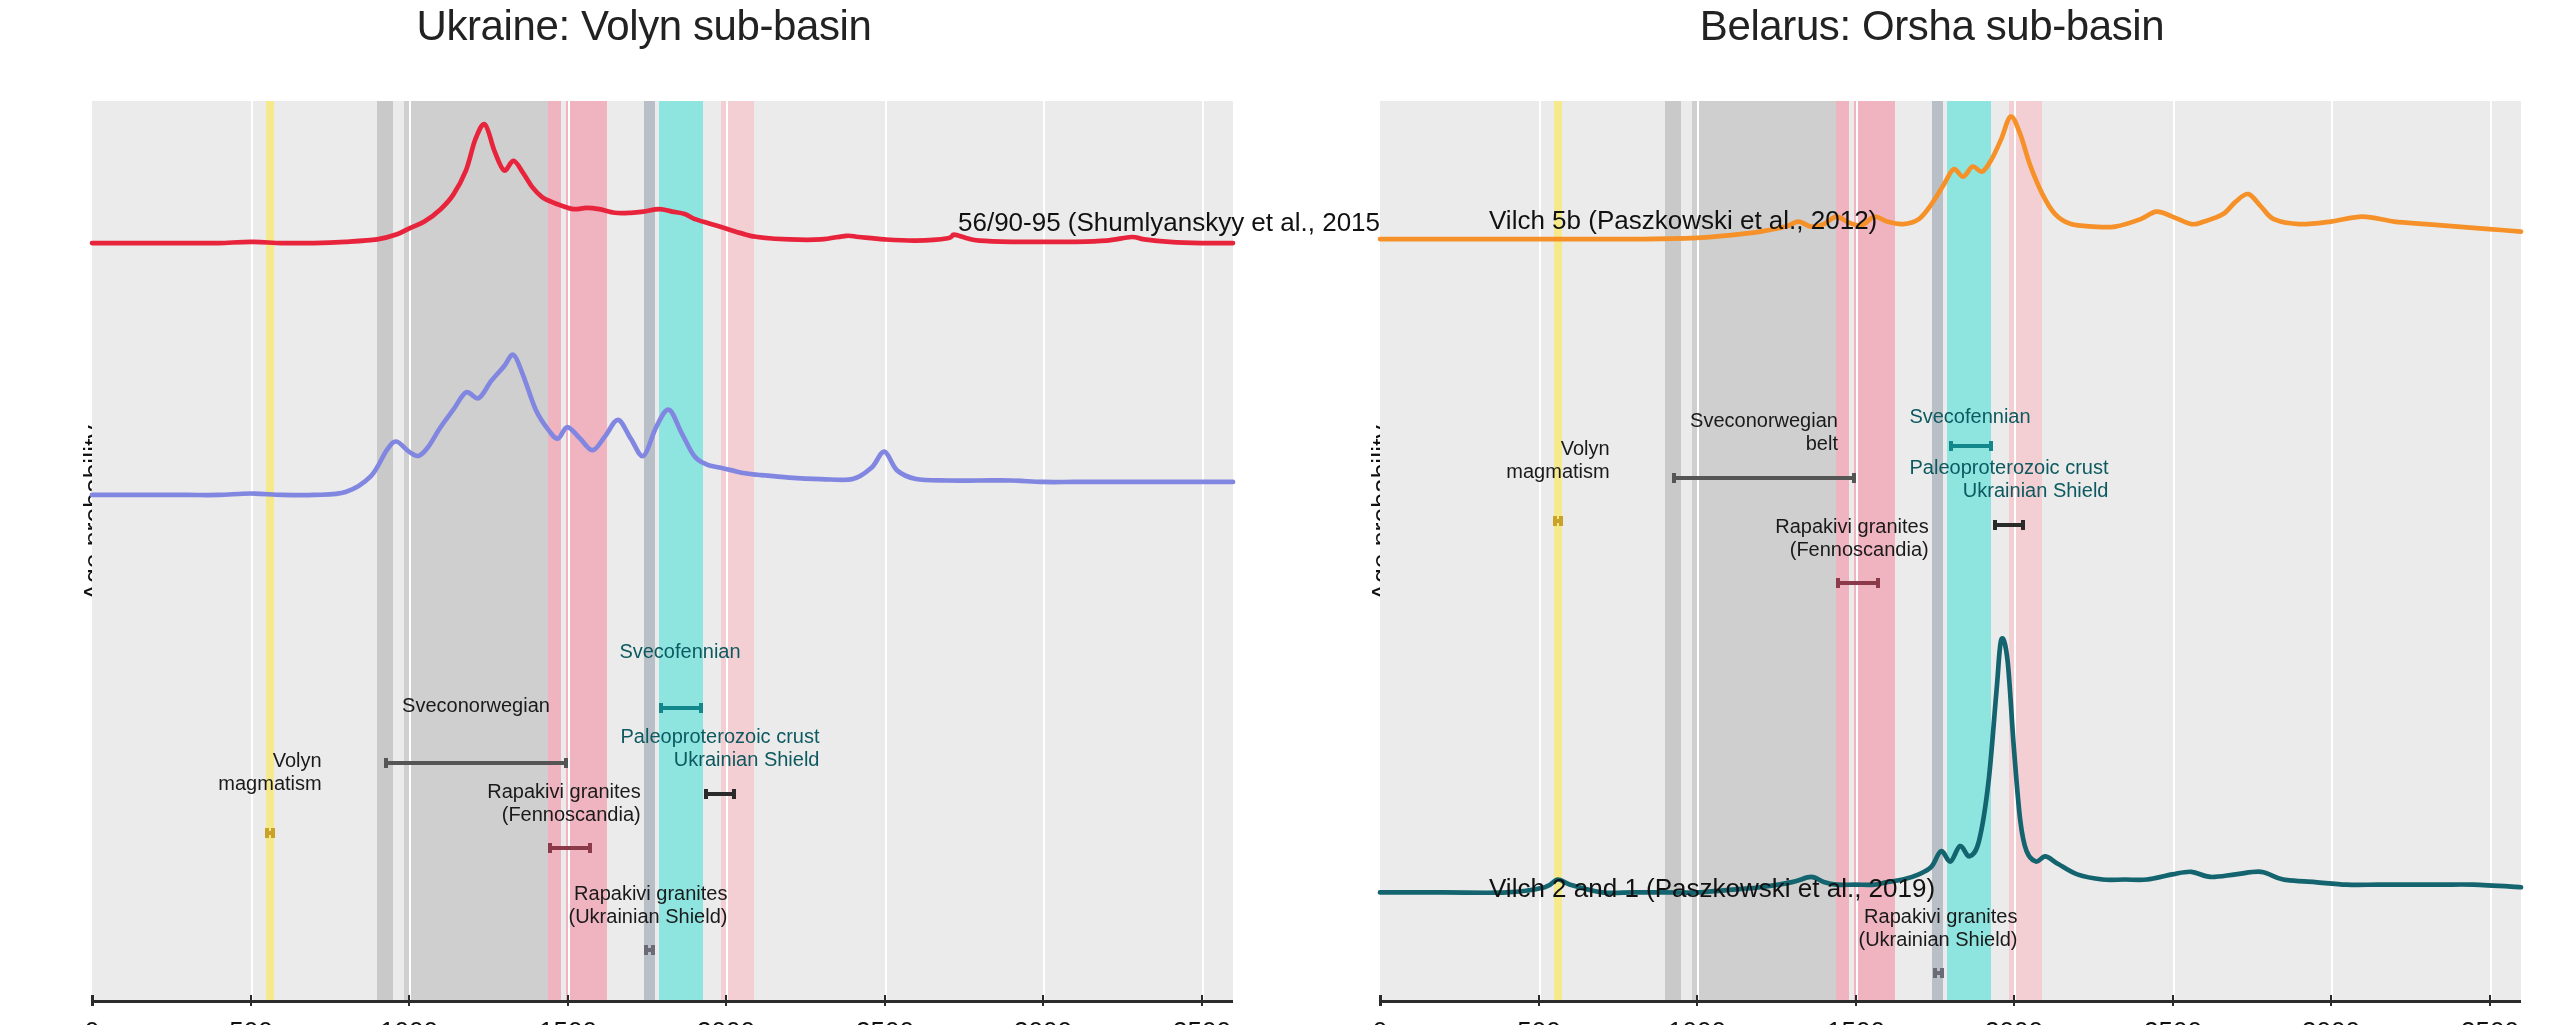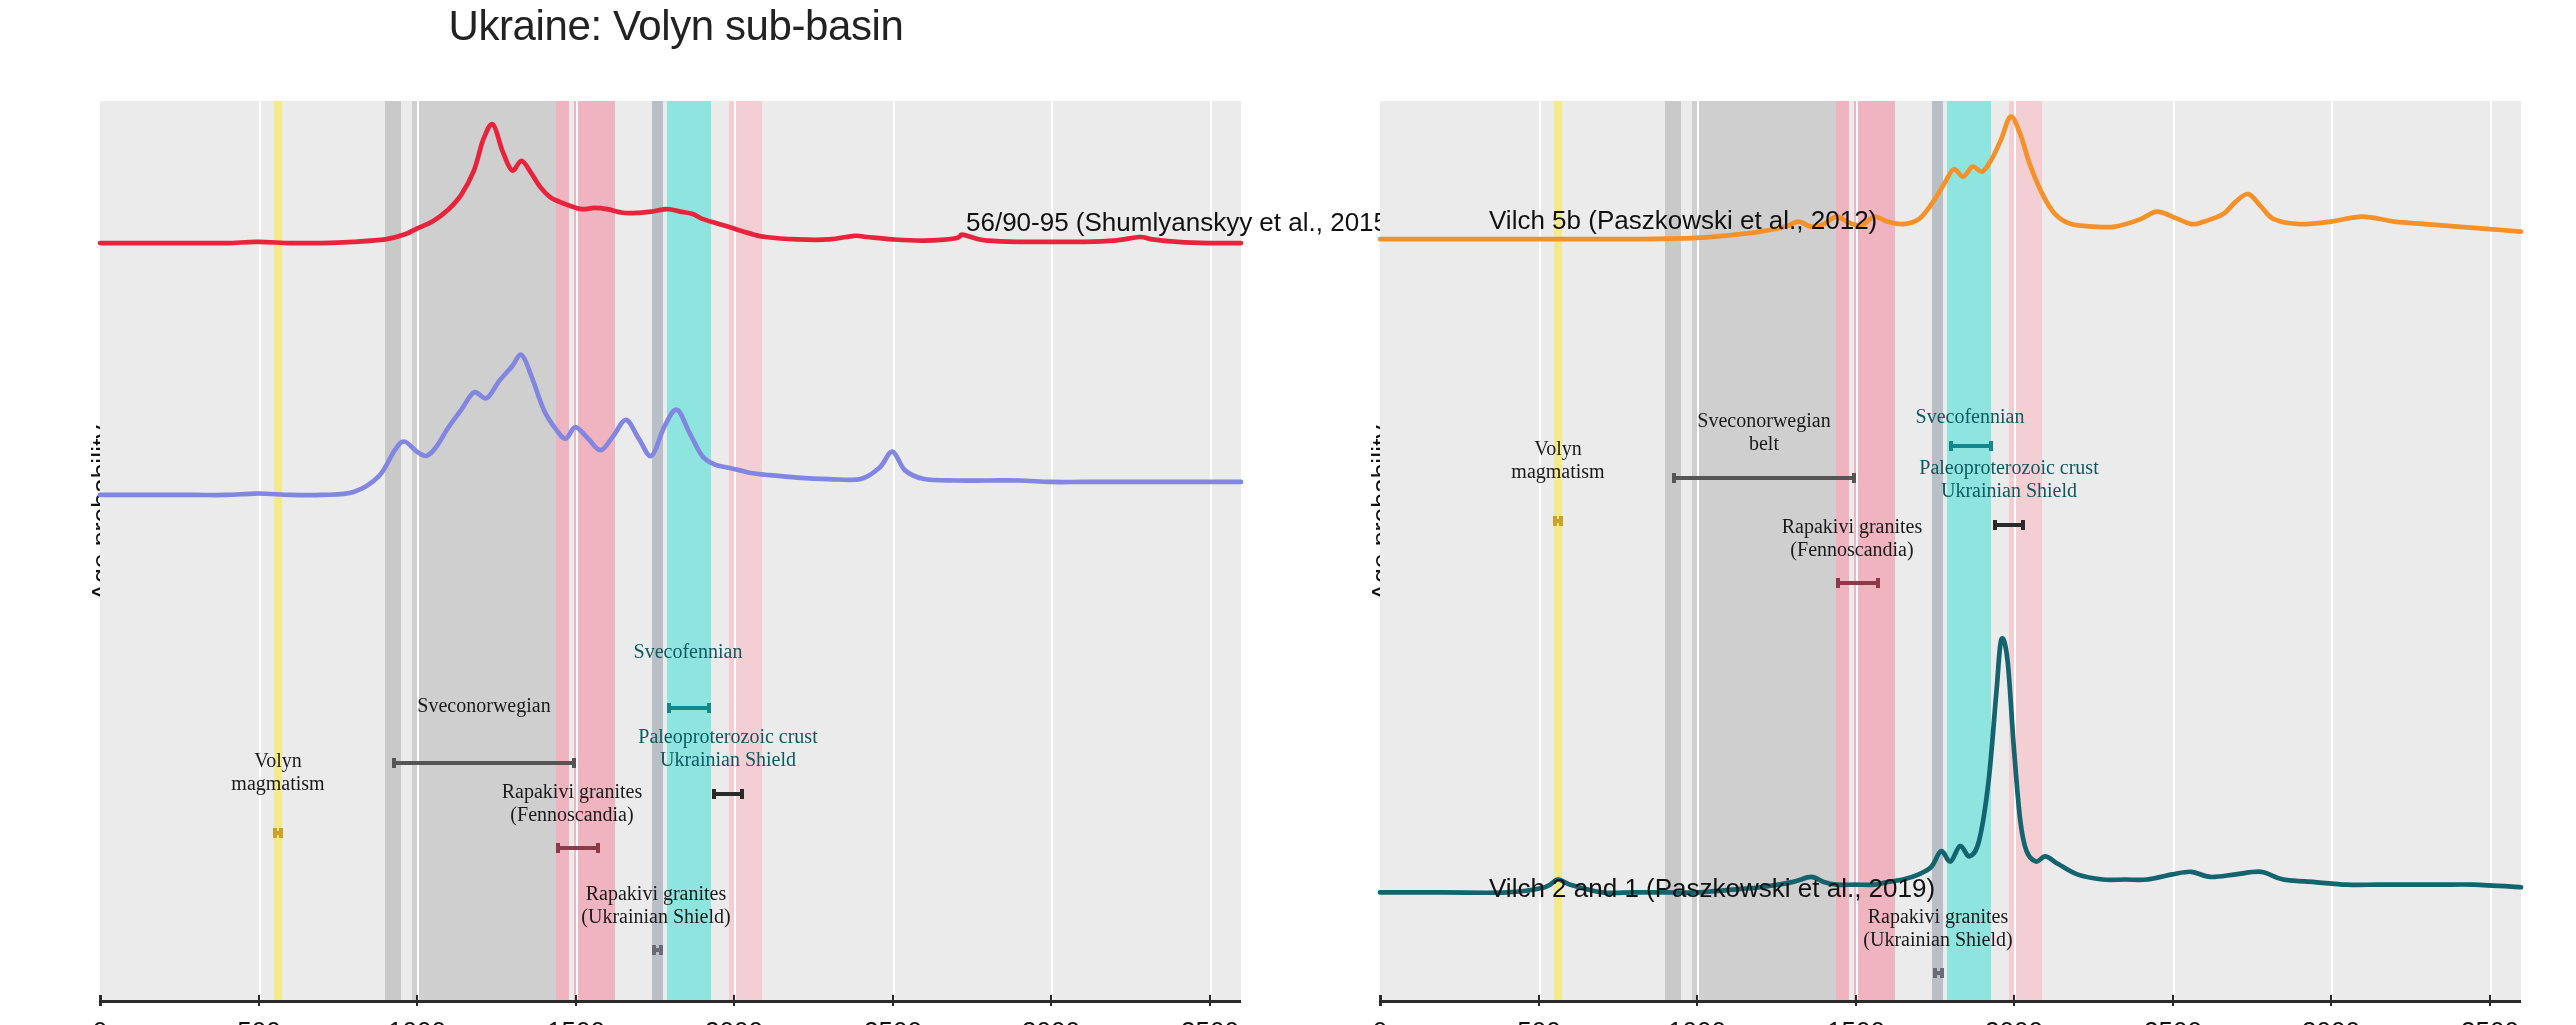--- a/index.html
+++ b/index.html
@@ -1,34 +1,34 @@
 <!DOCTYPE html>
 <html style="font-size:12.5px"><head>
 <meta charset="utf-8">
 <style>
   html,body{margin:0;padding:0;background:#ffffff;}
   body{width:2576px;height:1026px;font-family:"Liberation Sans",sans-serif;color:#1a1a1a;overflow:hidden;}
   .figure{position:relative;width:2576px;height:1026px;}
   .panel{position:absolute;top:0;height:1026px;width:1288px;}
-  .panel-left{left:8px;padding-left:48px;}
+  .panel-left{left:0;}
   .panel-right{left:1288px;}
   .panel-title{position:absolute;top:1.6px;left:0;width:100%;text-align:center;font-size:42px;font-weight:400;letter-spacing:-0.4px;color:#222;white-space:nowrap;}
   .ylabel{position:absolute;left:6.2px;top:50%;transform:translateY(-50%) rotate(-90deg);transform-origin:center center;font-size:26.5px;color:#111;white-space:nowrap;}
   .plotwrap{position:absolute;left:92px;top:101px;width:1141px;height:902px;}
   .plot{position:absolute;left:0;top:0;width:1141px;height:902px;}
   .plotbg{position:absolute;left:0;top:0;width:100%;height:902px;background:#ebebeb;}
   .band{position:absolute;top:0;height:902px;}
   .gridline{position:absolute;top:0;height:902px;width:2.3px;background:#ffffff;}
   .axisline{position:absolute;left:0;right:0;bottom:0;height:3.1px;background:#2b2b2b;}
   .tick{position:absolute;bottom:-3.1px;width:2.3px;height:11px;background:#2b2b2b;}
   .ticklabel{position:absolute;bottom:-44px;transform:translateX(-50%);font-size:26px;color:#111;}
   svg.curves{position:absolute;left:0;top:0;width:1141px;height:902px;overflow:visible;}
   .curvelabel{position:absolute;font-size:26px;color:#111;white-space:nowrap;}
   .annlabel{position:absolute;font-size:20px;line-height:1.14;white-space:nowrap;}
-  .annlabel.center{transform:translateX(-50%);text-align:center;font-family:Liberation Serif, serif;}
+  .annlabel.center{transform:translateX(-50%);text-align:right;}
   .annbar{position:absolute;height:3.9px;}
   .anncap{position:absolute;width:3.9px;height:10px;top:-3.1px;}
 </style>
 </head>
 <body>
 
 <div class="figure">
 
   <div class="panel panel-left">
     <div class="panel-title">Ukraine: Volyn sub-basin</div>
@@ -128,20 +128,21 @@
           </div>
         <div class="clabels" id="clabels-left">
             <div class="curvelabel" style="left: 866px; top: 106px;">56/90-95 (Shumlyanskyy et al., 2015)</div>
             <div class="curvelabel" style="left: 2170px; top: 232px;">70/106.5</div>
           </div>
       </div>
     </div>
   </div>
 
   <div class="panel panel-right">
+    <div class="panel-title">Belarus: Orsha sub-basin</div>
     <div class="ylabel">Age probability</div>
     <div class="plotwrap">
       <div class="plot" id="plot-right">
         <div class="plotbg"></div>
         <div class="bands" id="bands-right">
             <div class="band" style="left: 174px; width: 7.6px; background: rgb(245, 233, 140);"></div>
             <div class="band" style="left: 285px; width: 16px; background: rgb(201, 201, 201);"></div>
             <div class="band" style="left: 312px; width: 144px; background: rgb(207, 207, 207);"></div>
             <div class="band" style="left: 456px; width: 12.7px; background: rgb(240, 180, 192);"></div>
             <div class="band" style="left: 474px; width: 41px; background: rgb(240, 180, 192);"></div>

